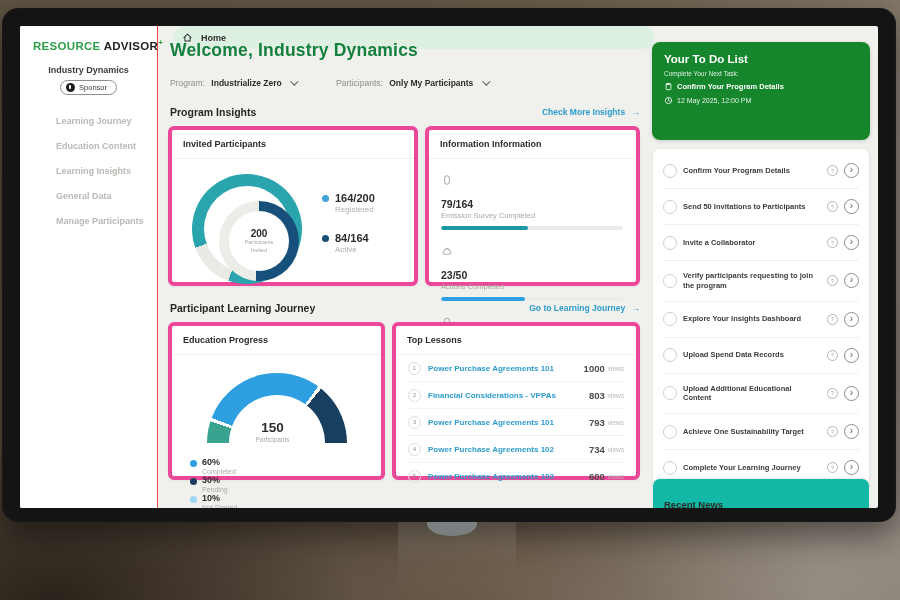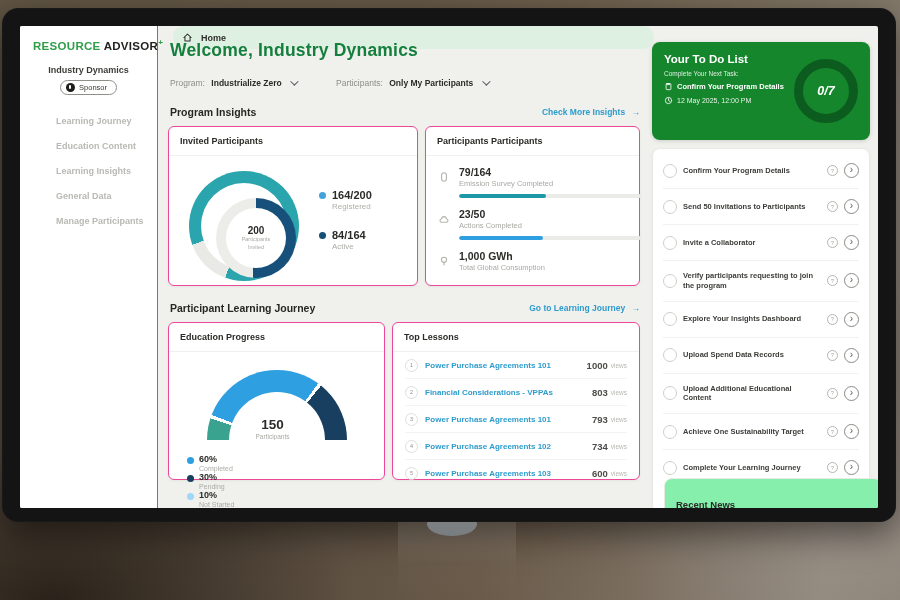--- a/index.html
+++ b/index.html
@@ -39,38 +39,38 @@
   .main{position:absolute;left:148px;top:0;width:472px;height:482px;}
   .welcome{position:absolute;left:2px;top:14px;font-size:17.5px;font-weight:bold;color:#15803d;letter-spacing:0.2px;}
   .filters{position:absolute;left:2px;top:52px;display:flex;gap:40px;align-items:center;font-size:8.5px;}
   .flabel{color:#8d8d88;}
   .fvalue{font-weight:bold;color:#2b2b28;margin-left:4px;}
   .chev{display:inline-block;width:5px;height:5px;border-right:1.3px solid #555;border-bottom:1.3px solid #555;transform:rotate(45deg) translateY(-2px);margin-left:6px;}
   .secrow{position:absolute;left:2px;right:0;display:flex;justify-content:space-between;align-items:center;}
   .sectitle{font-size:10.5px;font-weight:bold;color:#272724;}
   .seclink{font-size:8.5px;font-weight:bold;color:#2d9ccd;cursor:pointer;}
   .seclink .arr{margin-left:4px;}
-  .card{position:absolute;background:#fff;border:1px solid #ec4899;border-radius:6px;box-shadow:0 1px 3px rgba(0,0,0,0.05);box-sizing:border-box;}
+  .card{position:absolute;background:#fff;border:4px solid #ec4899;border-radius:6px;box-shadow:0 1px 3px rgba(0,0,0,0.05);box-sizing:border-box;}
   .ctitle{font-size:9px;font-weight:bold;color:#2b2b28;padding:9px 11px;border-bottom:1px solid #f0f0ed;}
   
   .donut{position:absolute;left:20px;top:44px;width:110px;height:110px;border-radius:50%;
     background:conic-gradient(from 250deg,#2aa4ad 0 310deg,#e9e9e6 310deg 360deg);}
   .d-hole1{position:absolute;left:12px;top:12px;width:86px;height:86px;border-radius:50%;background:#fff;}
   .d-ring2{position:absolute;left:15px;top:15px;width:80px;height:80px;border-radius:50%;
     background:conic-gradient(#17507a 0 185deg,#ececE9 185deg 360deg);}
   .d-hole2{position:absolute;left:10px;top:10px;width:60px;height:60px;border-radius:50%;background:#fff;display:flex;flex-direction:column;align-items:center;justify-content:center;}
   .d-val{font-size:10px;font-weight:bold;color:#2b2b28;}
   .d-lab{font-size:5.5px;color:#a9a9a4;line-height:1.3;}
   .dleg{position:absolute;left:150px;top:62px;}
   .dleg .li{margin-bottom:18px;display:flex;align-items:flex-start;gap:6px;}
   .dot{width:7px;height:7px;border-radius:50%;margin-top:3px;flex:0 0 auto;}
   .lv{font-size:11px;font-weight:bold;color:#2b2b28;}
   .ll{font-size:8px;color:#adada8;margin-top:1px;}
   
-  .inforow{display:flex;gap:8px;padding:10px 12px 0 12px;}
+  .inforow{display:flex;gap:8px;padding:10px 12px 0 12px;flex-direction:column;}
   .inforow .ic{width:13px;padding-top:3px;flex:0 0 auto;}
   .iv{font-size:10.5px;font-weight:bold;color:#2b2b28;}
   .il{font-size:7.5px;color:#a9a9a4;margin-top:1px;}
   .track{margin-top:6px;width:182px;height:4px;border-radius:2px;background:#ebebe8;overflow:hidden;}
   .fill{height:100%;border-radius:2px;}
   
   .gauge{position:relative;width:140px;height:70px;margin:18px auto 0 auto;overflow:hidden;}
   .gauge-disc{position:absolute;left:0;top:0;width:140px;height:140px;border-radius:50%;
     background:conic-gradient(from 270deg,#3aa38f 0 18deg,#fff 18deg 21deg,#2e9fe0 21deg 126deg,#fff 126deg 129deg,#183f5f 129deg 180deg,rgba(0,0,0,0) 180deg);}
   .gauge-hole{position:absolute;left:22px;top:22px;width:96px;height:96px;border-radius:50%;background:#fff;}
@@ -100,21 +100,21 @@
   .ring span{font-size:12.5px;font-weight:bold;color:#fff;font-style:italic;}
   .tasks{position:absolute;left:0;top:122px;width:218px;background:#fff;border:1px solid #e9e9e6;border-radius:8px;box-sizing:border-box;padding:4px 10px 2px 10px;box-shadow:0 1px 3px rgba(0,0,0,0.05);}
   .task{display:flex;align-items:center;gap:6px;padding:10px 0;border-bottom:1px solid #f1f1ee;cursor:pointer;}
   .task:last-of-type{border-bottom:none;}
   .cb{width:12px;height:12px;border:1.4px solid #cfcfca;border-radius:50%;flex:0 0 auto;}
   .tl{flex:1;font-size:7.5px;font-weight:bold;color:#3c3c39;line-height:1.3;padding-right:2px;}
   .qi{width:9px;height:9px;border:1px solid #b5b5b0;border-radius:50%;font-size:5px;color:#9a9a95;display:flex;align-items:center;justify-content:center;flex:0 0 auto;}
   .go{width:15px;height:15px;border:1.2px solid #8a8a85;border-radius:50%;display:flex;align-items:center;justify-content:center;flex:0 0 auto;font-size:10px;color:#5a5a56;line-height:1;padding-bottom:1px;box-sizing:border-box;}
   .collapse{display:flex;align-items:center;justify-content:center;gap:6px;height:26px;font-size:8px;font-weight:bold;color:#2d9ccd;cursor:pointer;}
   .chup{display:inline-block;width:5px;height:5px;border-right:1.3px solid #2d9ccd;border-bottom:1.3px solid #2d9ccd;transform:rotate(-135deg) translateY(-2px);}
-  .news{position:absolute;left:12px;top:452px;width:218px;height:46px;background:#86efac;border:1px solid #e9e9e6;border-radius:8px;box-sizing:border-box;padding:20px 11px;}
+  .news{position:absolute;left:0;top:452px;width:218px;height:46px;background:#14b8a6;border:1px solid #e9e9e6;border-radius:8px;box-sizing:border-box;padding:20px 11px;}
   .news .nt{font-size:9.5px;font-weight:bold;color:#2b2b28;}
   svg.ic-s{stroke:#2f2f2c;fill:none;stroke-width:1.1;stroke-linecap:round;stroke-linejoin:round;}
   svg.ic-g{stroke:#b3b3ae;fill:none;stroke-width:1.1;stroke-linecap:round;stroke-linejoin:round;}
   svg.ic-w{stroke:#ffffff;fill:none;stroke-width:1.1;stroke-linecap:round;stroke-linejoin:round;}
 </style>
 </head>
 <body>
 
 <div class="stage">
   <div class="stand-col"></div>
@@ -246,21 +246,21 @@
               <span class="dot" style="background:#174f77;"></span>
               <span>
                 <div class="lv">84/164</div>
                 <div class="ll">Active</div>
               </span>
             </div>
           </div>
         </div>
 
         <div class="card" style="left:257px;top:100px;width:215px;height:160px;">
-          <div class="ctitle">Participants Participants</div>
+          <div class="ctitle">Information Information</div>
           <div class="inforow">
             <span class="ic"><svg class="ic-g" width="12" height="12" viewBox="0 0 12 12">
                   <rect x="3.6" y="1.8" width="4.8" height="8.4" rx="2.4"></rect>
                 </svg></span>
             <span>
               <div class="iv">79/164</div>
               <div class="il">Emission Survey Completed</div>
               <div class="track">
                   <div class="fill" style="width:48%;background:#1d98a6;"></div>
                 </div>
@@ -379,23 +379,20 @@
               </svg>
             <span class="tnext">Confirm Your Program Details</span>
           </div>
           <div class="trow">
             <svg class="ic-w" width="9" height="9" viewBox="0 0 12 12">
                 <circle cx="6" cy="6" r="4.2"></circle>
                 <path d="M6 3.4 V6 L8 7.2"></path>
               </svg>
             <span class="tdate">12 May 2025, 12:00 PM</span>
           </div>
-          <div class="ring">
-            <span>0/7</span>
-          </div>
         </div>
 
         <div class="tasks">
           <div class="task">
             <span class="cb"></span>
             <span class="tl">Confirm Your Program Details</span>
             <span class="qi">?</span>
             <span class="go">
                 <span>›</span>
               </span>

